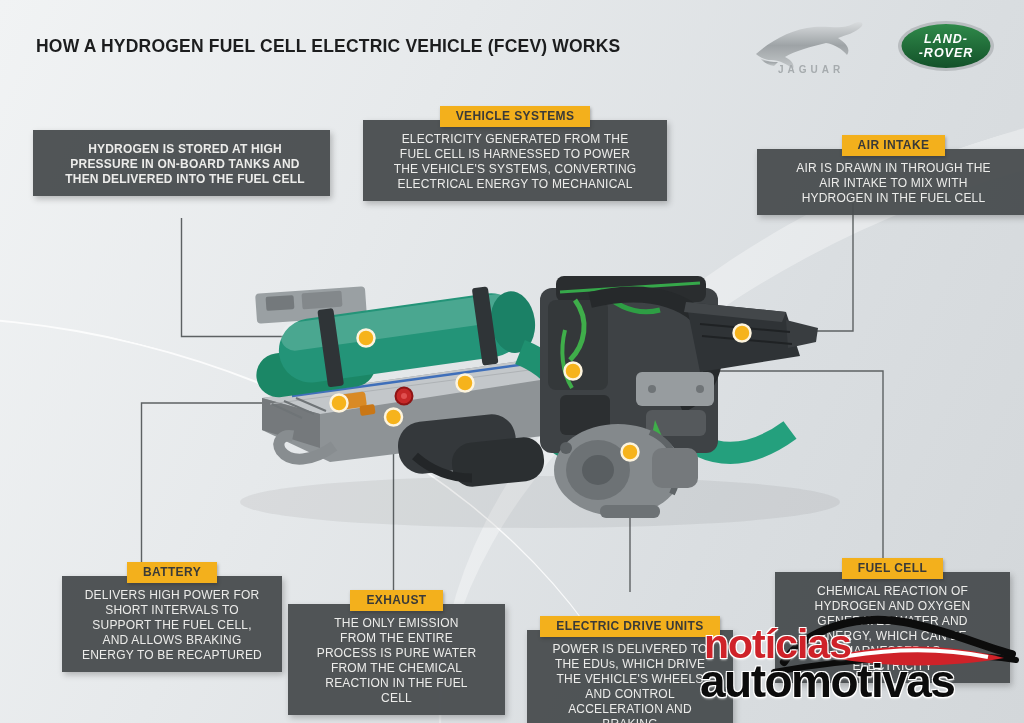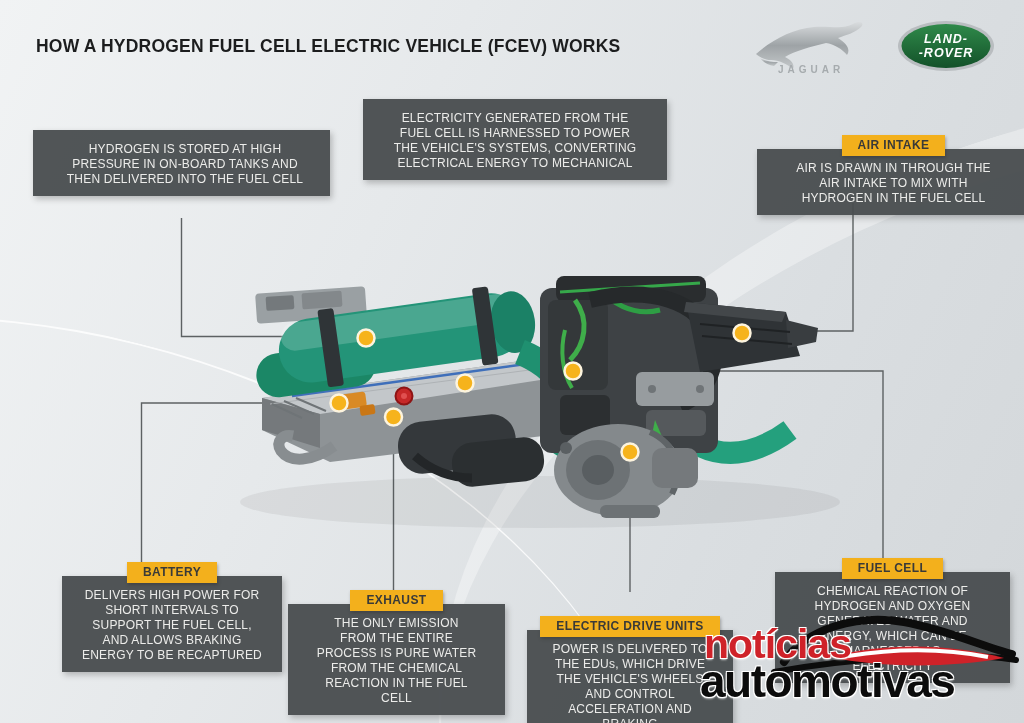--- a/index.html
+++ b/index.html
@@ -196,24 +196,25 @@
       <circle cx="339" cy="403" r="8.5" fill="#f6b31c" stroke="#fdf4de" stroke-width="2.5"></circle>
       <circle cx="393.5" cy="417" r="8.5" fill="#f6b31c" stroke="#fdf4de" stroke-width="2.5"></circle>
       <circle cx="465" cy="383" r="8.5" fill="#f6b31c" stroke="#fdf4de" stroke-width="2.5"></circle>
       <circle cx="573" cy="371" r="8.5" fill="#f6b31c" stroke="#fdf4de" stroke-width="2.5"></circle>
       <circle cx="630" cy="452" r="8.5" fill="#f6b31c" stroke="#fdf4de" stroke-width="2.5"></circle>
       <circle cx="742" cy="333" r="8.5" fill="#f6b31c" stroke="#fdf4de" stroke-width="2.5"></circle>
     </g>
   </svg>
 
   <div class="callout" style="left:33px;top:137px;width:297px;">
-    <div class="callout-body" style="padding-left:31px;padding-right:24px;">HYDROGEN IS STORED AT HIGH PRESSURE IN ON-BOARD TANKS AND THEN DELIVERED INTO THE FUEL CELL</div>
+    <div class="callout-body" style="padding-left:31px;padding-right:24px;font-weight:bold;">HYDROGEN IS STORED AT HIGH PRESSURE IN ON-BOARD TANKS AND THEN DELIVERED INTO THE FUEL CELL</div>
   </div>
 
   <div class="callout" style="left:363px;top:106px;width:304px;">
+    <div class="callout-header">VEHICLE SYSTEMS</div>
     <div class="callout-body" style="padding-left:24px;padding-right:24px;">ELECTRICITY GENERATED FROM THE FUEL CELL IS HARNESSED TO POWER THE VEHICLE'S SYSTEMS, CONVERTING ELECTRICAL ENERGY TO MECHANICAL</div>
   </div>
 
   <div class="callout" style="left:717px;top:135px;width:273px;margin-left:40px;">
     <div class="callout-header">AIR INTAKE</div>
     <div class="callout-body" style="padding-left:31px;padding-right:31px;">AIR IS DRAWN IN THROUGH THE AIR INTAKE TO MIX WITH HYDROGEN IN THE FUEL CELL</div>
   </div>
 
   <div class="callout" style="left:35px;top:562px;width:220px;padding-left:27px;">
     <div class="callout-header">BATTERY</div>

